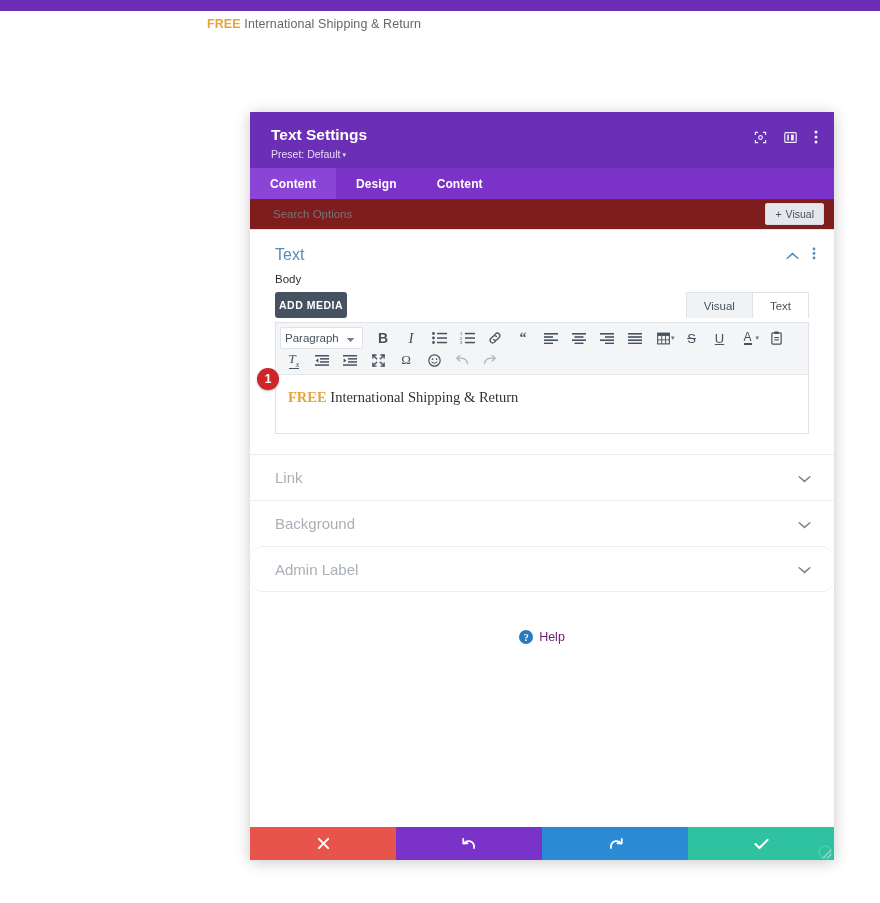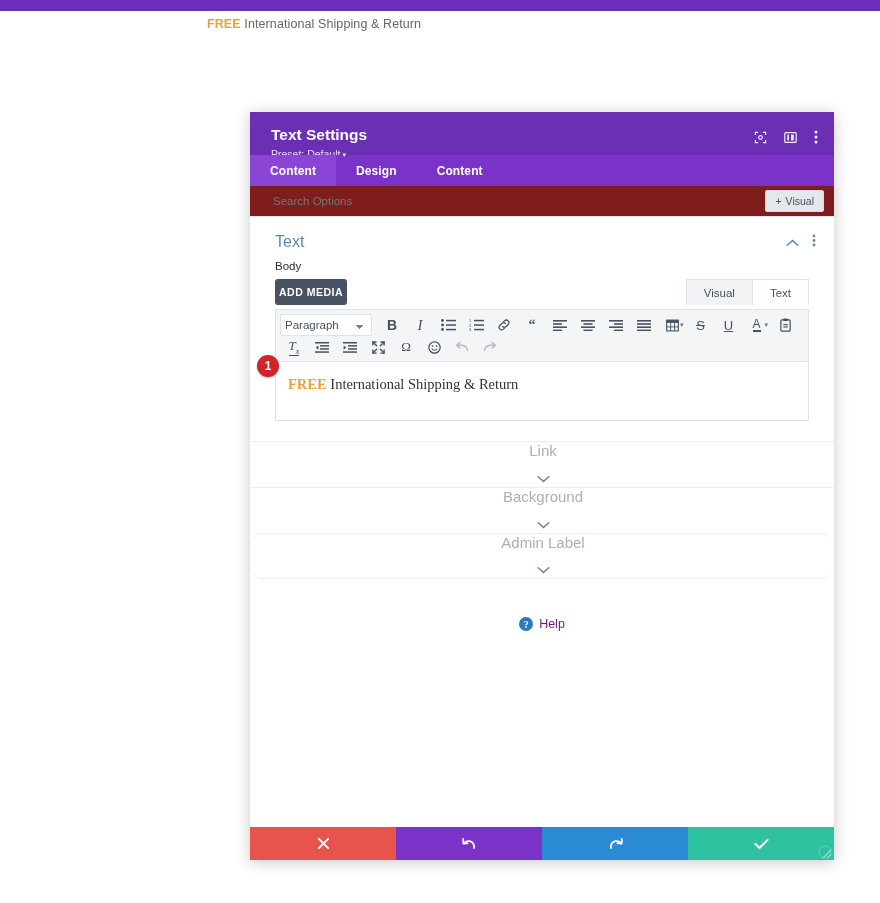--- a/index.html
+++ b/index.html
@@ -31,21 +31,21 @@
     background: #fff;
     box-shadow: 0 2px 14px rgba(0,0,0,.22);
     display: flex; flex-direction: column;
   }
 
   
   .m-header {
     background: #6b2fb5; color: #fff;
     padding: 13px 16px 12px 21px;
     display: flex; align-items: flex-start; justify-content: space-between;
-    height: 43px;
+    height: 56px;
   }
   .m-title { font-size: 15.5px; font-weight: bold; line-height: 19px; }
   .m-preset {
     font-size: 10.5px; margin-top: 4px; color: #e7d9f7; cursor: pointer;
   }
   .m-preset .caret { font-size: 7px; margin-left: 2px; position: relative; top:-1px;}
   .m-header-icons { display: flex; align-items: center; gap: 17px; padding-top: 5px; }
   .hi { cursor: pointer; opacity: .92; display:flex; align-items:center; }
 
   
@@ -121,21 +121,21 @@
   .tb-btn {
     width: 28px; height: 22px; display: flex; align-items: center;
     justify-content: center; cursor: pointer; color: #46525f;
     font-size: 13px;
   }
   .tb-btn.dim { opacity: .35; }
   .tb-select {
     background: #fff; border: 1px solid #dfe2e6; border-radius: 2px;
     font-family: "Liberation Sans", sans-serif;
     font-size: 11.5px; color: #46525f; height: 22px;
-    width: 92px; padding: 0 4px; margin-right: 6px; cursor: pointer;
+    width: 83px; padding: 0 4px; margin-right: 6px; cursor: pointer;
     -webkit-appearance: none; appearance: none;
     background-image: linear-gradient(45deg, transparent 50%, #7a838d 50%),
                       linear-gradient(135deg, #7a838d 50%, transparent 50%);
     background-position: calc(100% - 11px) 10px, calc(100% - 7px) 10px;
     background-size: 4px 4px, 4px 4px; background-repeat: no-repeat;
   }
   .tb-caret { font-size: 7px; margin-left: -6px; margin-right: 3px; color:#6b747d; cursor:pointer;}
 
   .ed-content {
     min-height: 58px; padding: 14px 12px;
@@ -152,21 +152,20 @@
     box-shadow: 0 1px 2px rgba(0,0,0,.3); z-index: 5;
   }
 
   
   .acc-list { margin-top: 20px; }
   .acc {
     border-top: 1px solid #eceef0;
     height: 46px; display: flex; align-items: center;
     justify-content: space-between; padding: 0 23px 0 25px;
     cursor: pointer;
-    flex-direction: column;
   }
   .acc:last-child { border-bottom: 1px solid #eceef0; border-radius: 13px; }
   .acc-label { font-size: 15px; color: #a9b0b8; }
 
   
   .help-row {
     display: flex; align-items: center; justify-content: center;
     gap: 6px; margin-top: 38px; cursor: pointer;
   }
   .help-ic {

